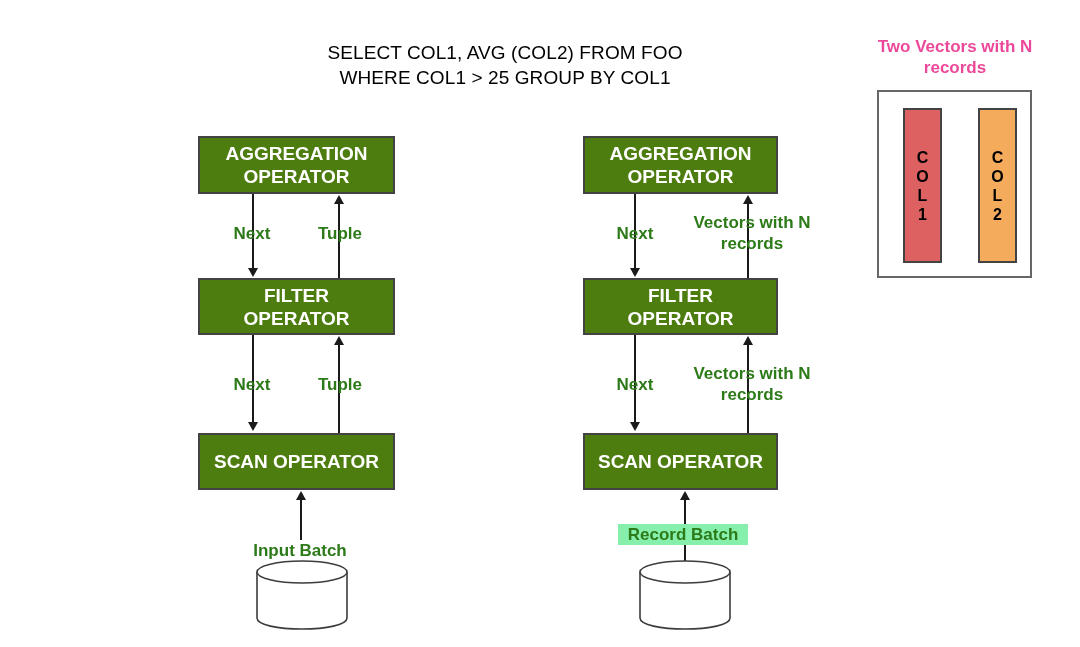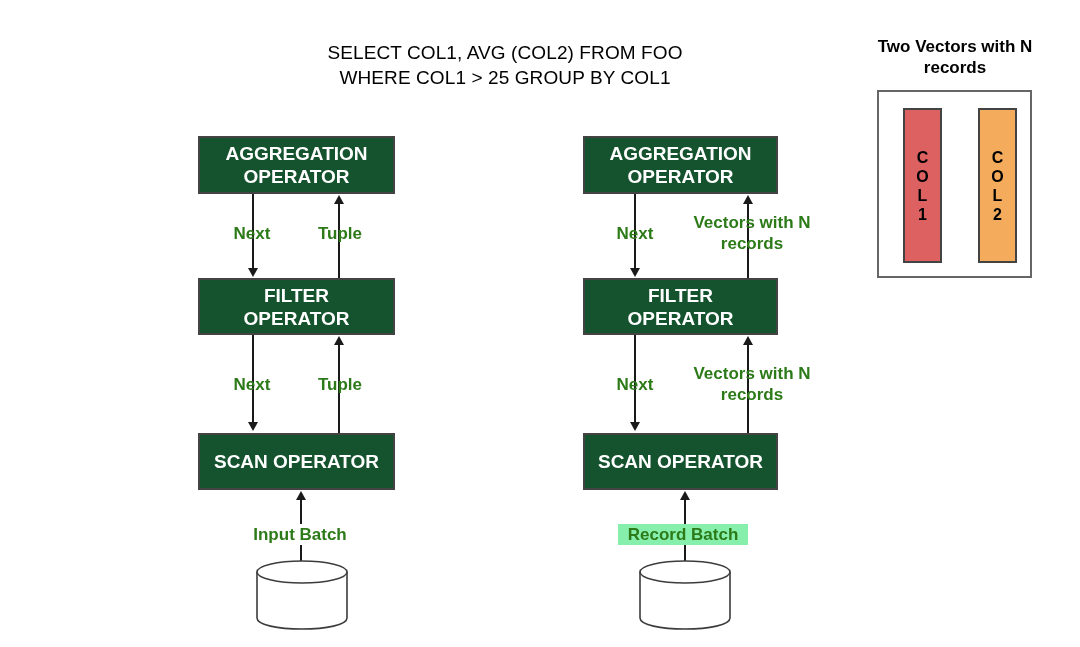--- a/index.html
+++ b/index.html
@@ -28,21 +28,21 @@
     text-align: center;
     font-size: 19px;
     line-height: 25px;
     color: #000000;
     letter-spacing: 0.1px;
     white-space: pre-line;
   }
 
   
   .op-box {
-    background: #14532d;
+    background: #4d7c0f;
     border: 2px solid #434343;
     color: #ffffff;
     font-size: 19px;
     line-height: 23px;
     font-weight: bold;
     display: flex;
     align-items: center;
     justify-content: center;
     text-align: center;
     box-sizing: border-box;
@@ -90,21 +90,21 @@
     align-items: center;
     justify-content: center;
     font-size: 16px;
     line-height: 19px;
     font-weight: bold;
     color: #000000;
   }
   .vec-col span { display: block; }
 
   .panel-caption {
-    color: #000000;
+    color: #ec4899;
     font-size: 17px;
     line-height: 21px;
     font-weight: bold;
     text-align: center;
     white-space: pre-line;
   }
 
   
   .watermark {
     display: flex;
@@ -144,21 +144,21 @@
   <div class="abs edge-label" style="left:202px; top:374px; width:100px;">Next</div>
 
   <div class="abs vline" style="left:338px; top:343px; height:90px;"></div>
   <div class="abs arrow-head up" style="left:334px; top:336px;"></div>
   <div class="abs edge-label" style="left:290px; top:374px; width:100px;">Tuple</div>
 
   <div class="abs op-box" style="left:198px; top:433px; width:197px; height:57px;">SCAN OPERATOR</div>
 
   <div class="abs vline" style="left:300px; top:498px; height:78px;"></div>
   <div class="abs arrow-head up" style="left:296px; top:491px;"></div>
-  <div class="abs edge-label" style="left:235px; top:524px; width:130px; background:#ffffff;">Input Batch</div>
+  <div class="abs edge-label" style="left:235px; top:540px; width:130px; background:#ffffff;">Input Batch</div>
 
   <div class="abs cylinder" style="left:255px; top:559px;">
     <svg width="94" height="72" viewBox="0 0 94 72" xmlns="http://www.w3.org/2000/svg">
       <path d="M2,13 L2,59 C2,66 23,70 47,70 C71,70 92,66 92,59 L92,13" fill="#ffffff" stroke="#3c3c3c" stroke-width="1.6"></path>
       <ellipse cx="47" cy="13" rx="45" ry="11" fill="#ffffff" stroke="#3c3c3c" stroke-width="1.6"></ellipse>
     </svg>
   </div>
 
   <div class="abs op-box" style="left:583px; top:136px; width:195px; height:58px;">AGGREGATION
 OPERATOR</div>

